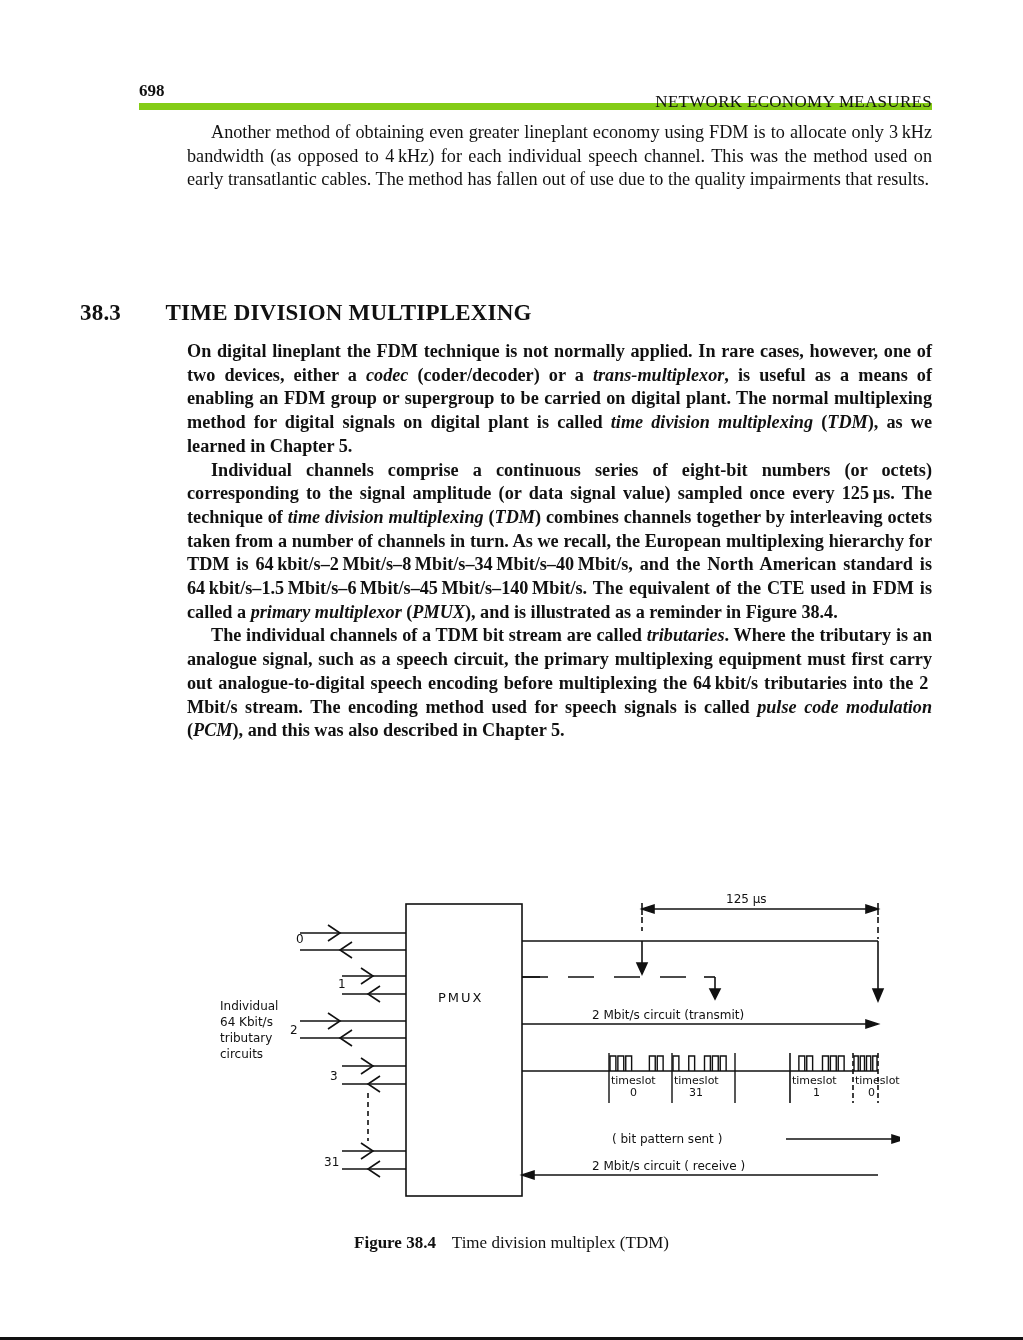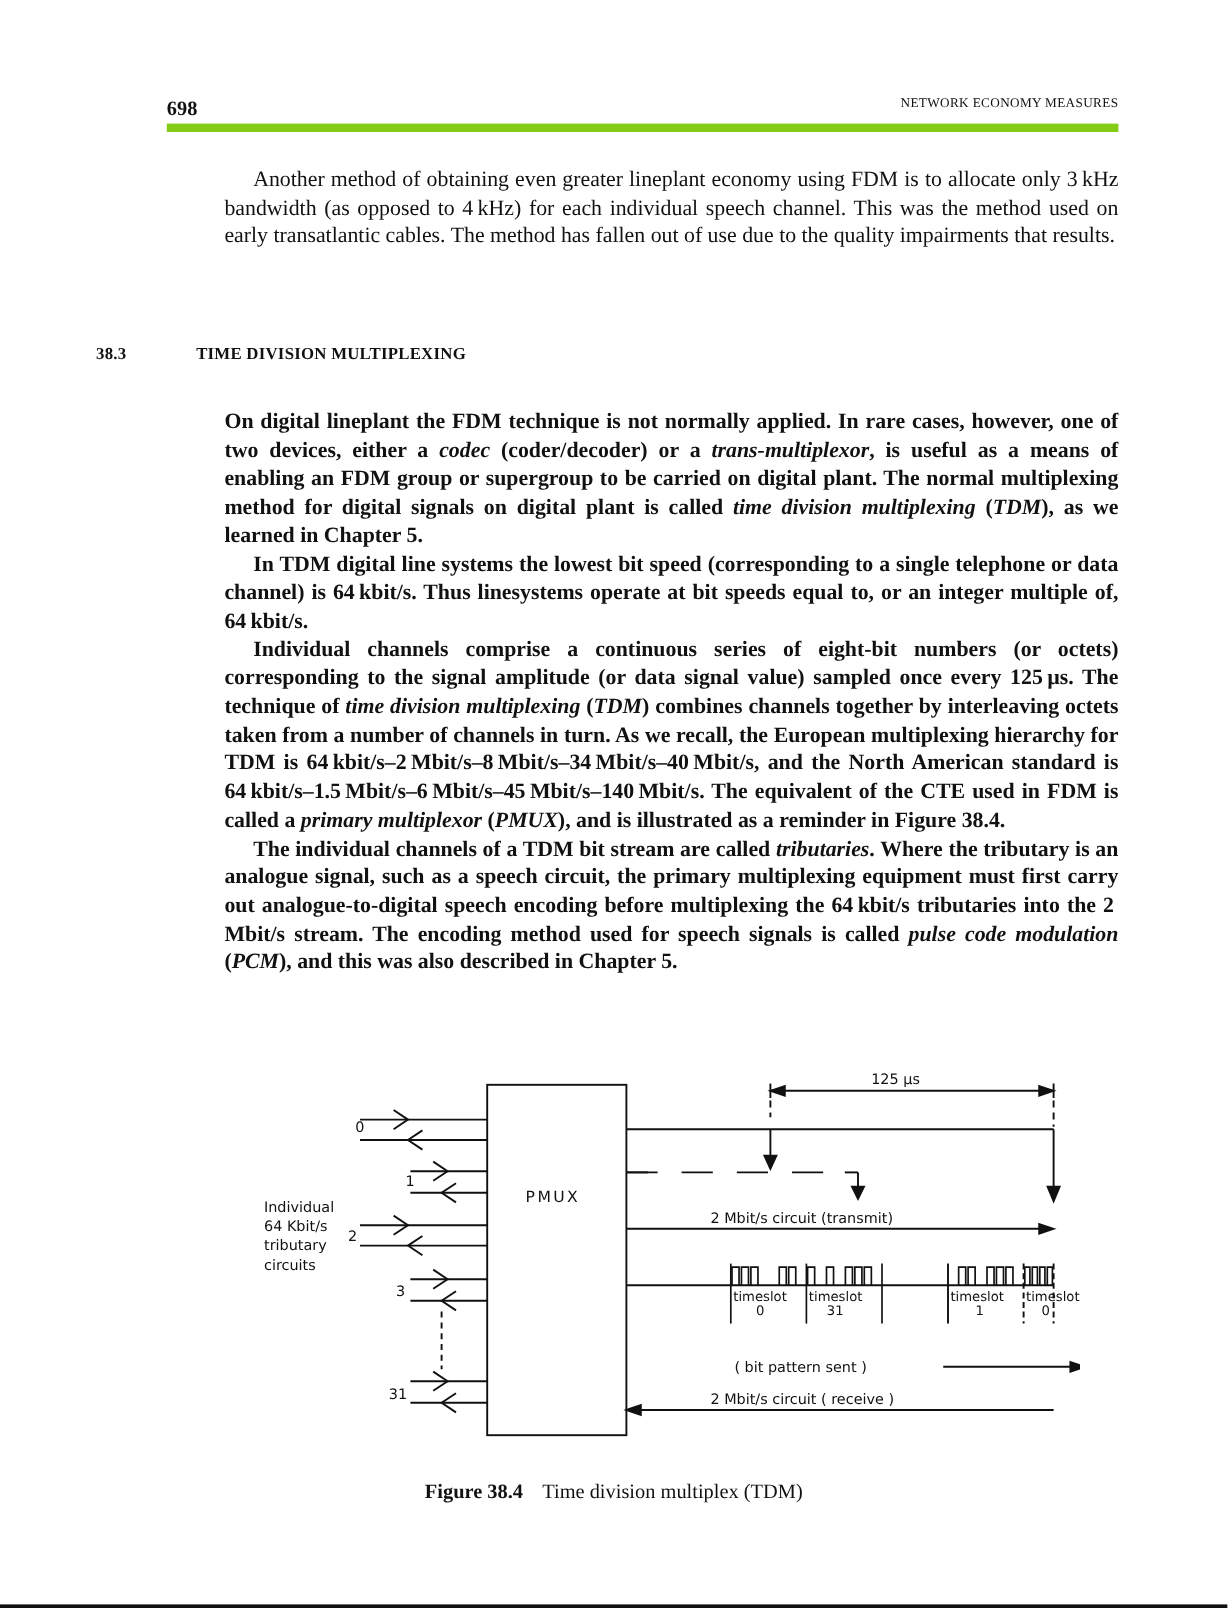--- a/index.html
+++ b/index.html
@@ -1,56 +1,55 @@
 <!DOCTYPE html>
 <html><head>
 <meta charset="utf-8">
 <style>
   html, body { margin: 0; padding: 0; background: #ffffff; }
   body { width: 1023px; height: 1340px; position: relative; overflow: hidden;
          font-family: "Liberation Serif", serif; color: #111; }
   .header { position: absolute; left: 139px; top: 79px; width: 793px; height: 24px;
             border-bottom: 7px solid #84cc16; }
   .page-num { position: absolute; left: 0; top: 2px; font-weight: bold; font-size: 17px; }
-  .running-head { position: absolute; right: 0; top: 1px; font-size: 11px; letter-spacing: 0.3px; }
+  .running-head { position: absolute; right: 0; top: 13px; font-size: 17px; letter-spacing: 0.3px; }
   .para-block { position: absolute; left: 187px; width: 745px; font-size: 18.2px; line-height: 23.7px;
                 text-align: justify; }
   .para-block p { margin: 0; }
   .indent { text-indent: 24px; }
-  .section-title { position: absolute; left: 80px; top: 288px; font-weight: bold; font-size: 14px;
+  .section-title { position: absolute; left: 80px; top: 300px; font-weight: bold; font-size: 23px;
                    letter-spacing: 0.2px; }
   .section-title .num { display: inline-block; width: 80px; }
   i { font-style: italic; }
   .figure { position: absolute; left: 180px; top: 885px; width: 720px; height: 340px; }
   .figure svg { width: 720px; height: 340px; }
   .caption { position: absolute; left: 0; width: 1023px; top: 1233px; text-align: center; font-size: 17px; }
   .caption b { margin-right: 12px; }
   .fig-text { font-family: "DejaVu Sans", sans-serif; font-size: 12px; fill: #111; }
   .bottom-rule { position: absolute; left: 0; top: 1337px; width: 1023px; height: 3px; background: #111; }
 </style>
 </head>
 <body>
 
 <div class="header">
   <span class="page-num">698</span>
   <span class="running-head">NETWORK ECONOMY MEASURES</span>
 </div>
 
-<div class="para-block" style="top:138px;">
+<div class="para-block" style="top:121px;">
   <p class="indent">Another method of obtaining even greater lineplant economy using FDM is to allocate only 3 kHz bandwidth (as opposed to 4 kHz) for each individual speech channel. This was the method used on early transatlantic cables. The method has fallen out of use due to the quality impairments that results.</p>
 </div>
 
 <div class="section-title">
   <span class="num">38.3</span>
   <span>TIME DIVISION MULTIPLEXING</span>
 </div>
 
 <div class="para-block" style="top:340px;font-weight:bold;">
   <p><span>On digital lineplant the FDM technique is not normally applied. In rare cases, however, one of two devices, either a </span><i>codec</i><span> (coder/decoder) or a </span><i>trans-multiplexor</i><span>, is useful as a means of enabling an FDM group or supergroup to be carried on digital plant. The normal multiplexing method for digital signals on digital plant is called </span><i>time division multiplexing</i><span> (</span><i>TDM</i><span>), as we learned in Chapter 5.</span></p>
-  <p class="indent">In TDM digital line systems the lowest bit speed (corresponding to a single telephone or data channel) is 64 kbit/s. Thus linesystems operate at bit speeds equal to, or an integer multiple of, 64 kbit/s.</p>
   <p class="indent"><span>Individual channels comprise a continuous series of eight-bit numbers (or octets) corresponding to the signal amplitude (or data signal value) sampled once every 125 µs. The technique of </span><i>time division multiplexing</i><span> (</span><i>TDM</i><span>) combines channels together by interleaving octets taken from a number of channels in turn. As we recall, the European multiplexing hierarchy for TDM is 64 kbit/s–2 Mbit/s–8 Mbit/s–34 Mbit/s–40 Mbit/s, and the North American standard is 64 kbit/s–1.5 Mbit/s–6 Mbit/s–45 Mbit/s–140 Mbit/s. The equivalent of the CTE used in FDM is called a </span><i>primary multiplexor</i><span> (</span><i>PMUX</i><span>), and is illustrated as a reminder in Figure 38.4.</span></p>
   <p class="indent"><span>The individual channels of a TDM bit stream are called </span><i>tributaries</i><span>. Where the tributary is an analogue signal, such as a speech circuit, the primary multiplexing equipment must first carry out analogue-to-digital speech encoding before multiplexing the 64 kbit/s tributaries into the 2 Mbit/s stream. The encoding method used for speech signals is called </span><i>pulse code modulation</i><span> (</span><i>PCM</i><span>), and this was also described in Chapter 5.</span></p>
 </div>
 
 <div class="figure">
   <svg viewBox="0 0 720 340">
     <g stroke="#111" stroke-width="1.6" fill="none">
 
       <rect x="226" y="19" width="116" height="292"></rect>
 

